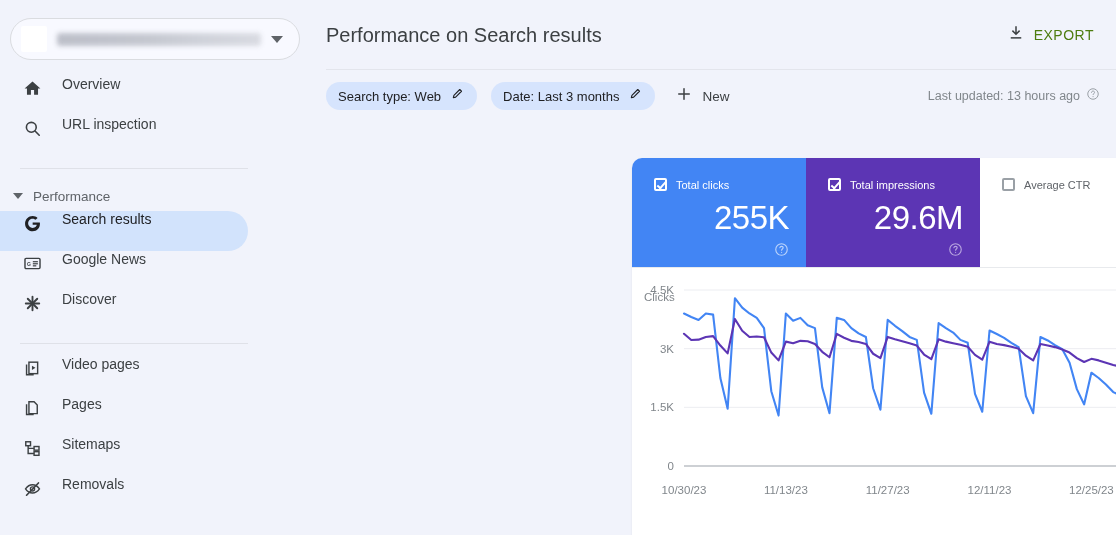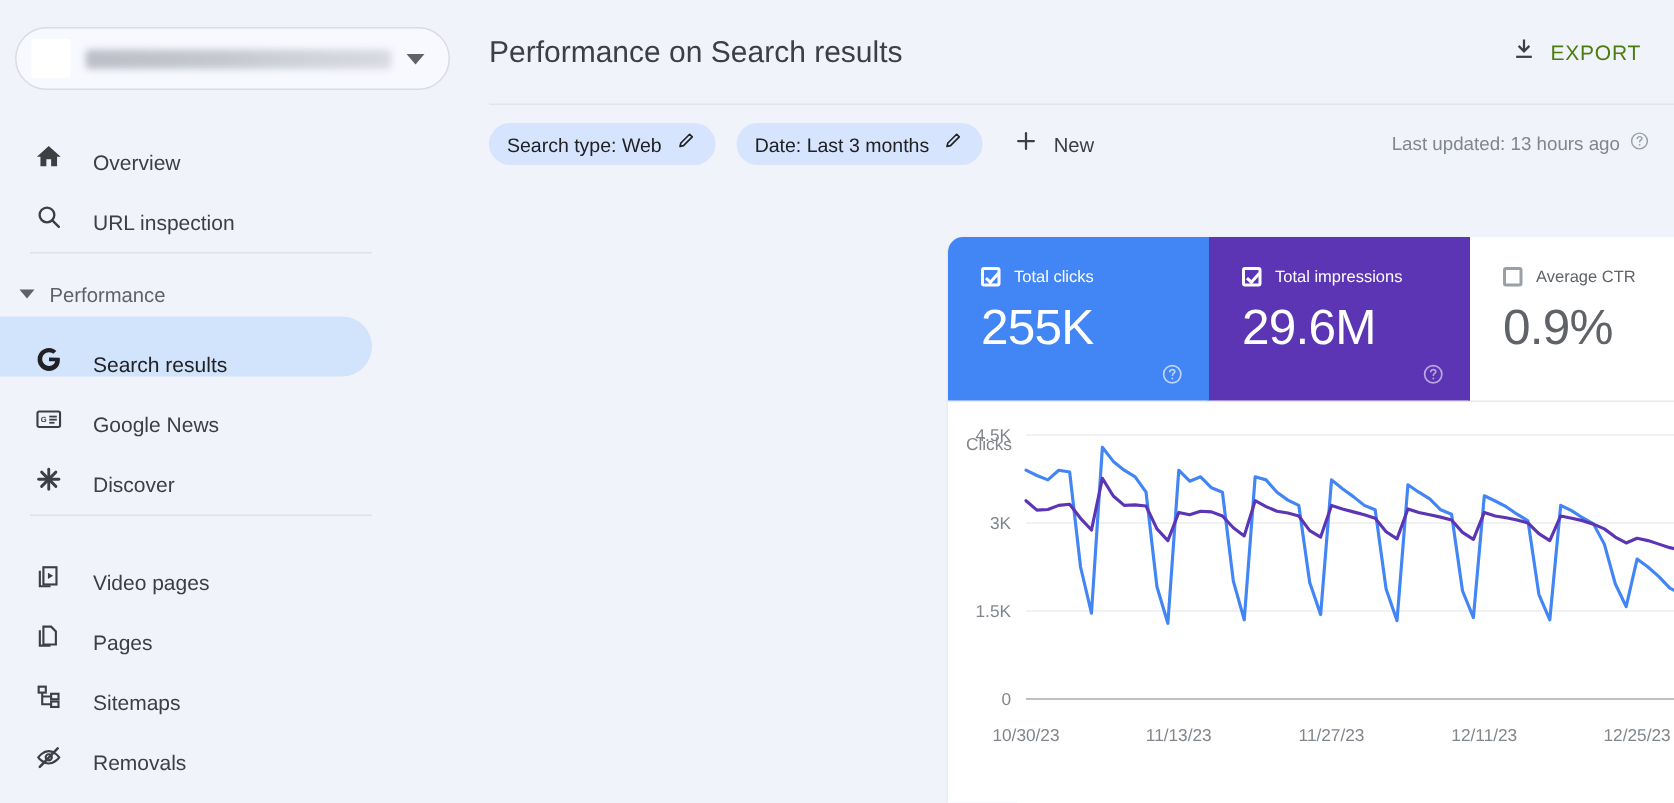--- a/index.html
+++ b/index.html
@@ -22,39 +22,39 @@
   .prop-name {
     flex: 1; height: 13px; margin: 0 10px;
     background: linear-gradient(90deg,#b9bcc6 0%, #c3c6ce 45%, #cdd0d8 70%, #d8dae1 100%);
     border-radius: 3px; filter: blur(2.4px); opacity: .95;
   }
   .prop-caret { width: 0; height: 0; border-left: 6px solid transparent; border-right: 6px solid transparent;
     border-top: 7px solid #5f6368; margin-right: 8px; flex: none; }
 
   .nav { margin-top: 16px; }
   .nav-item {
-    display: flex; align-items: flex-end; height: 40px; margin-right: 62px;
+    display: flex; align-items: flex-start; height: 40px; margin-right: 62px;
     padding-left: 20px; border-radius: 0 20px 20px 0; cursor: pointer;
   }
   .nav-item .ico { width: 24px; height: 24px; display: flex; align-items: center; justify-content: center; flex: none; color: #3c4043; }
   .nav-item .lbl { margin-left: 18px; font-size: 14px; color: #3c4043; white-space: nowrap; }
   .nav-item.active { background: #d2e3fc; }
   .nav-item.active .lbl { color: #202124; }
 
   .nav-divider { height: 1px; background: #dfe1e8; margin: 12px 62px 12px 20px; }
 
   .nav-group {
     display: flex; align-items: center; height: 30px; padding-left: 13px; cursor: pointer;
   }
   .nav-group .tri { width: 0; height: 0; border-left: 5px solid transparent; border-right: 5px solid transparent;
     border-top: 6px solid #5f6368; margin-right: 10px; flex: none; }
   .nav-group .lbl { font-size: 13.5px; color: #5f6368; }
 
   
-  .main { flex: 1; height: 535px; position: relative; background: #f1f3fb; }
+  .main { flex: 1; height: 535px; position: relative; background: #f1f3fb; text-align: right; }
   .topbar { height: 70px; display: flex; align-items: center; padding: 0 16px 0 16px; position: relative; }
   .page-title { font-size: 20px; color: #3c4043; font-weight: 400; }
   .export-btn { margin-left: auto; display: flex; align-items: center; gap: 9px; cursor: pointer; padding-right: 6px; }
   .export-label { font-size: 14px; color: #4d7c0f; letter-spacing: .5px; }
   .topbar-rule { position: absolute; left: 16px; right: 0; bottom: 0; height: 1px; background: #e3e5ec; }
 
   .filterbar { height: 52px; display: flex; align-items: center; padding: 0 16px; }
   .chip {
     display: flex; align-items: center; gap: 10px; height: 28px;
     background: #d6e4fd; border-radius: 14px; padding: 0 12px; margin-right: 14px; cursor: pointer;

